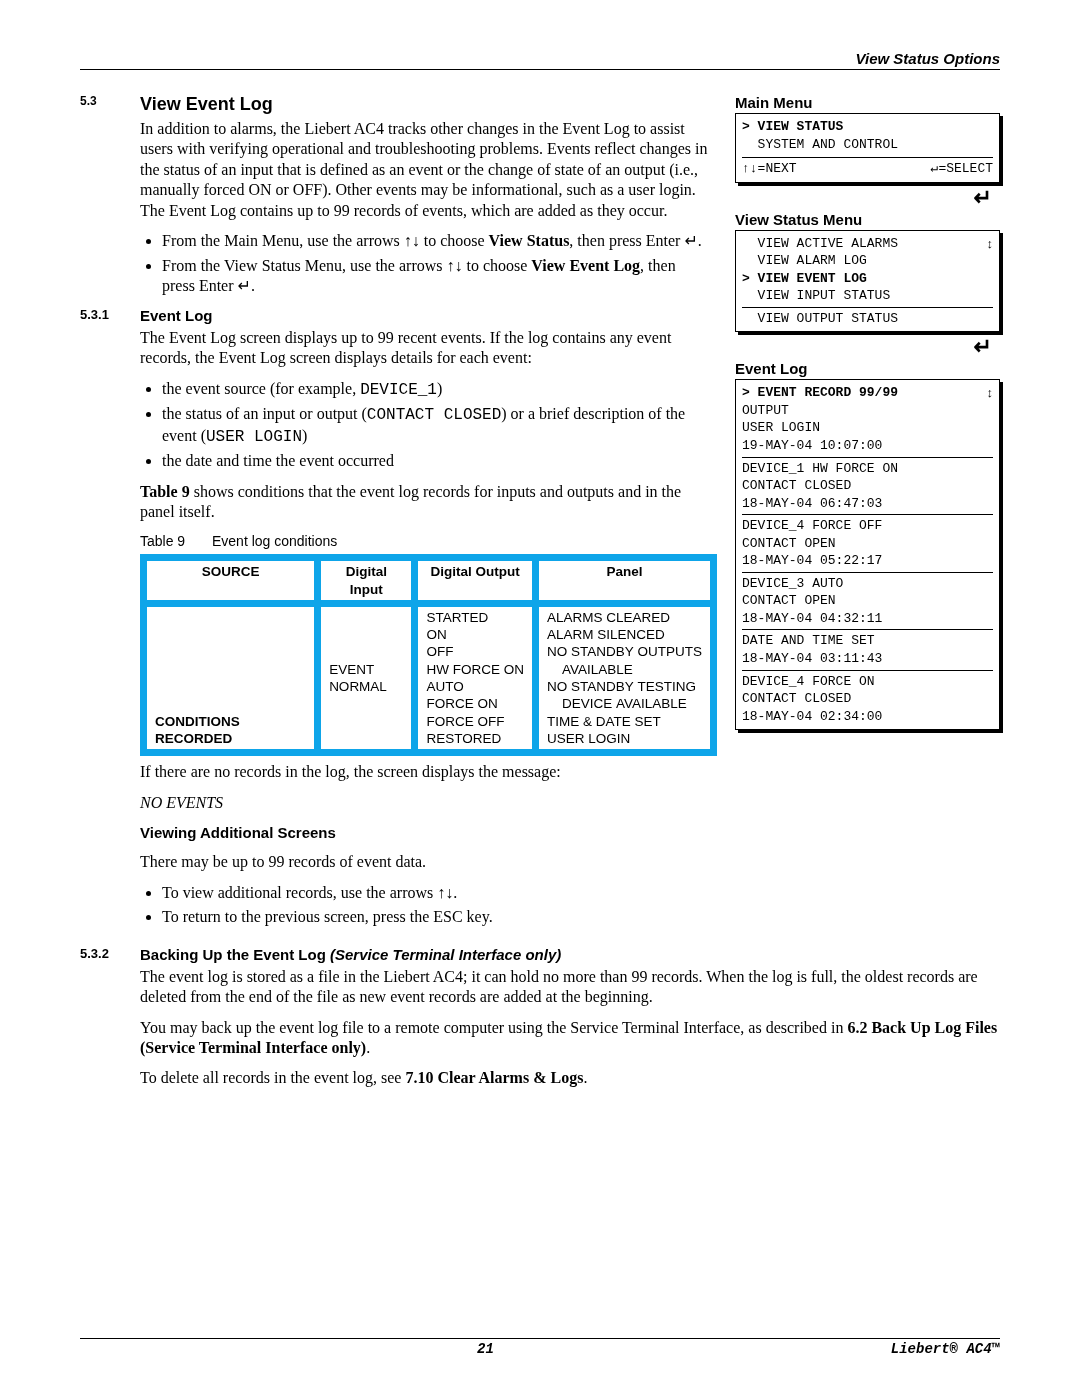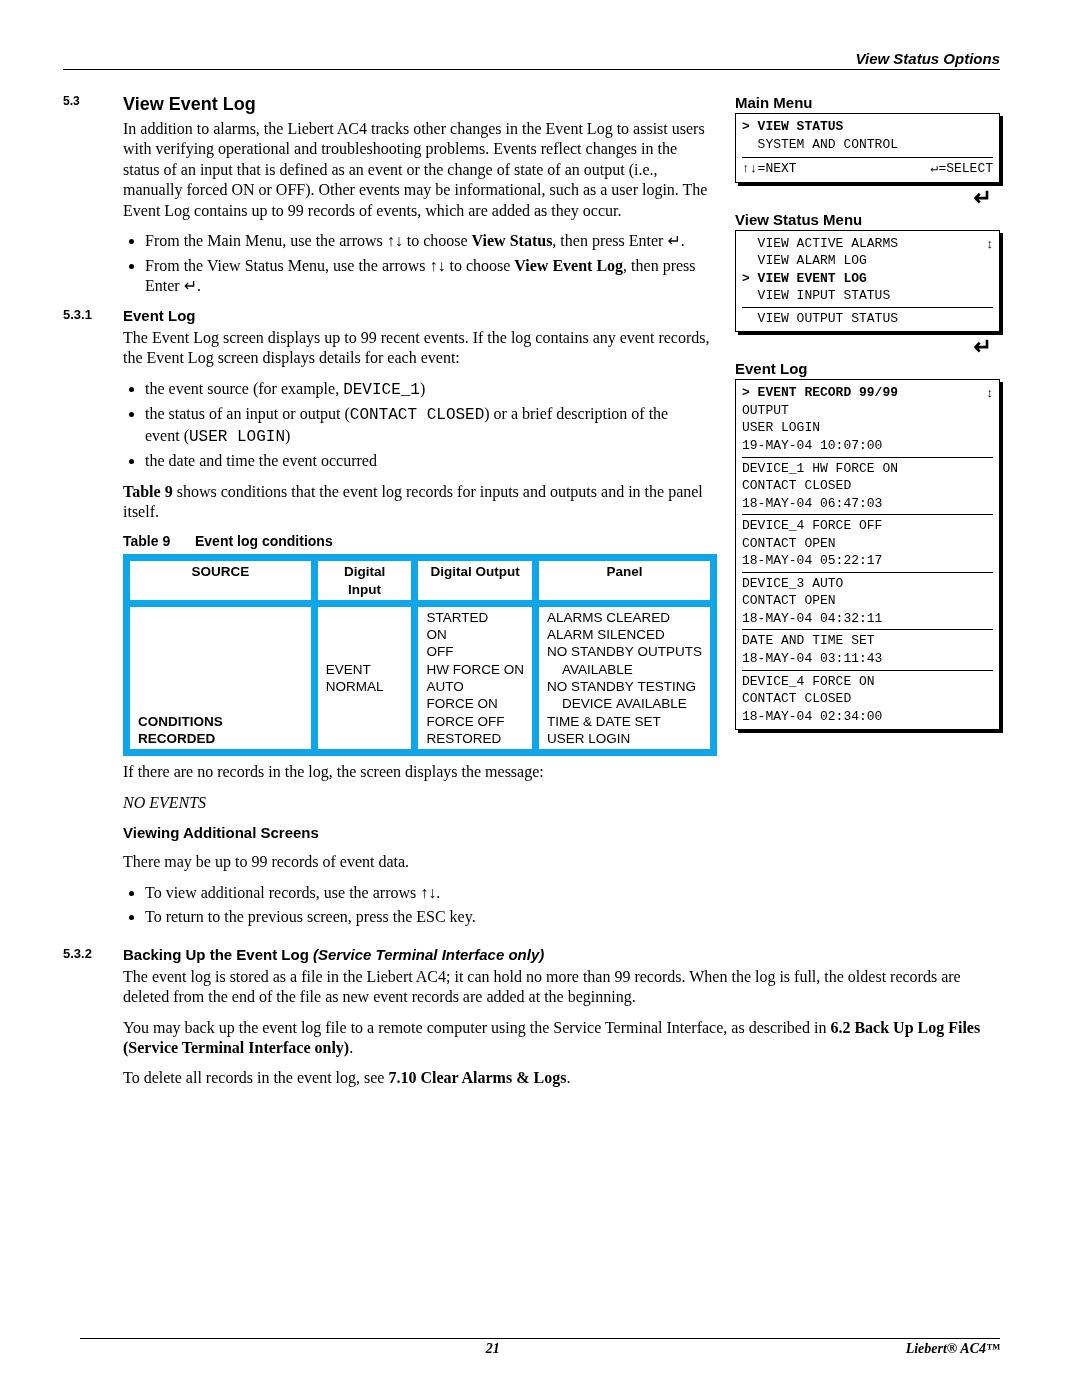--- a/index.html
+++ b/index.html
@@ -6,21 +6,21 @@
     margin:0;
     background:#fff;
     font-family:"Times New Roman",serif;
     color:#000;
   }
   .page{
     width:1080px;
     height:1397px;
     position:relative;
     box-sizing:border-box;
-    padding:50px 80px 0 63px;
+    padding:50px 80px 0 80px;
   }
   .header-right{
     text-align:right;
     font-family:Arial,sans-serif;
     font-weight:bold;
     font-style:italic;
     font-size:15px;
     border-bottom:1px solid #000;
     padding-bottom:2px;
     margin-bottom:24px;
@@ -46,37 +46,37 @@
   .body-text p{margin:0 0 10px 0;}
   .body-text ul{margin:0 11px 10px 0;padding-left:22px;}
   .body-text li{margin-bottom:4px;}
   .sub-row{display:flex;gap:14px;margin:6px 0 4px 0;}
   .sub-num{font-family:Arial,sans-serif;font-weight:bold;font-size:13px;width:46px;flex:none;}
   .sub-title{font-family:Arial,sans-serif;font-weight:bold;font-size:15px;}
   .mono{font-family:"Courier New",monospace;}
   .bold{font-weight:bold;}
   .arrows{font-family:Arial,sans-serif;}
   .tbl-caption{
-    font-family:Arial,sans-serif;font-weight:bold;font-size:14px;
+    font-family:Arial,sans-serif;font-weight:normal;font-size:14px;
     margin:6px 0 4px 0;
   }
   .tbl-caption .tcap-label{display:inline-block;width:72px;}
   table.cond{
     border-collapse:collapse;
     font-family:Arial,sans-serif;font-size:13.5px;
     margin-bottom:6px;
   }
   table.cond th,table.cond td{
     border:7px solid #0ea5e9;padding:2px 8px;vertical-align:top;
   }
   table.cond th{font-weight:bold;text-align:center;}
   .noevents{font-style:italic;margin-left:20px;}
   .thin-rule{border-top:1px solid #000;margin-top:50px;}
   .footer{
-    display:flex;justify-content:space-between;font-family:Liberation Serif, serif;
+    display:flex;justify-content:space-between;font-family:Liberation Mono, monospace;
     font-size:14px;font-weight:bold;font-style:italic;margin-top:2px;
   }
   
   .lcd-title{font-family:Arial,sans-serif;font-weight:bold;font-size:15px;margin-bottom:2px;}
   .lcd{
     border:1px solid #000;
     font-family:"Courier New",monospace;
     font-size:13px;
     line-height:1.35;
     padding:4px 6px;

